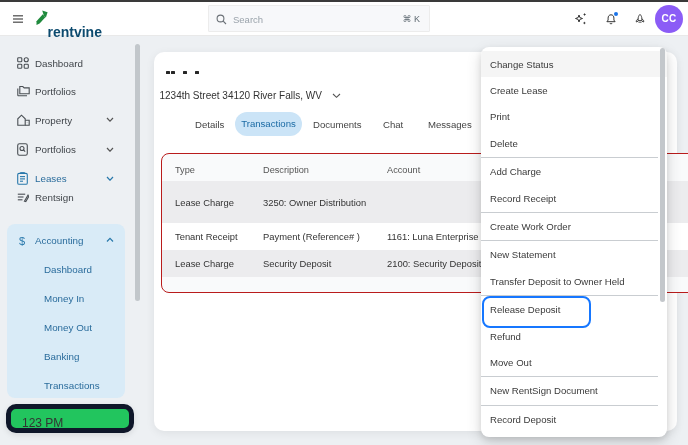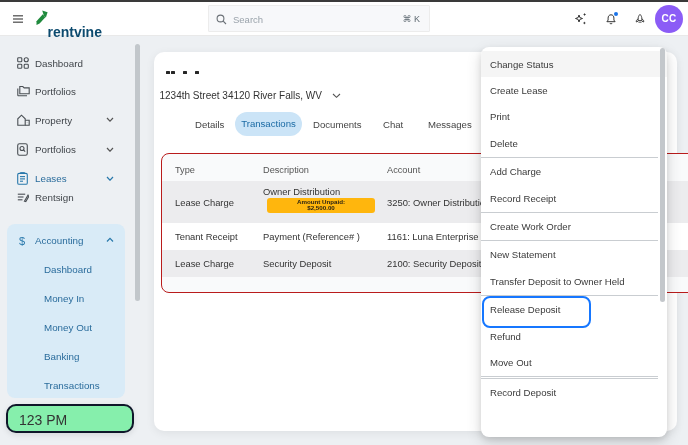--- a/index.html
+++ b/index.html
@@ -23,21 +23,21 @@
 
   
   .sitem { left:0; width:130px; height:29px; display:flex; align-items:center; }
   .sitem .ic { position:absolute; left:17px; width:13px; height:13px; }
   .sitem .lb { position:absolute; left:35px; font-size:9.8px; color:#40454a; }
   .sitem .ch { position:absolute; left:106px; }
   .blue .lb { color:#2a6c9c; }
   #acctpanel { left:7px; top:224px; width:118px; height:173.5px; background:#d9ebf7; border-radius:8px; }
   .subitem { left:44px; width:90px; height:29px; font-size:9.8px; color:#2a6c9c; display:flex; align-items:center; }
   #sidescroll { left:135px; top:44px; width:5px; height:257px; background:#c2c7cb; border-radius:3px; }
-  #toast { left:6px; top:404px; width:128px; height:28.5px; background:#86efac; border:2px solid #0f172a; border-radius:10px; box-shadow:0 2px 6px rgba(0,0,0,0.10); font-size:14px; color:#333; line-height:29px; padding-left:11px; z-index:5;}
+  #toast { left:6px; top:404px; width:128px; height:28.5px; background:#22c55e; border:5px solid #0f172a; border-radius:10px; box-shadow:0 2px 6px rgba(0,0,0,0.10); font-size:12px; color:#333; line-height:29px; padding-left:11px; z-index:5;}
 
   
   #card { left:154px; top:52px; width:523px; height:379px; background:#fff; border-radius:10px; box-shadow:0 2px 10px rgba(0,0,0,0.07); }
   #title { left:12px; top:18.5px; width:40px; height:4px; }
   .dash { position:absolute; left:0; top:0; width:4.3px; height:3.2px; background:#262626; border-radius:0.5px; }
   #addr { left:5.5px; top:38px; font-size:10px; color:#333; }
   #addrch { left:178px; top:41px; }
   .tab { top:66.5px; font-size:9.6px; color:#454545; }
   #pill { left:81px; top:60px; width:67px; height:24px; background:#cbe4f7; color:#1b6ba5; border-radius:12px; font-size:9.6px; text-align:center; line-height:24px; }
 
@@ -253,21 +253,20 @@
     <div class="abs tab" style="left:229px;">Chat</div>
     <div class="abs tab" style="left:274px;">Messages</div>
     <div id="twrap" class="abs">
       <div class="trow" id="thead">
         <div class="c1">Type</div>
         <div class="c2">Description</div>
         <div class="c3">Account</div>
       </div>
       <div class="trow r stripe" id="row1">
         <div class="c1">Lease Charge</div>
-        <div class="c2" style="align-self:flex-start; padding-top:5px;"><div style="height:12px;">Owner Distribution</div><div id="badge">Amount Unpaid:<br>$2,500.00</div></div>
         <div class="c3">3250: Owner Distribution</div>
       </div>
       <div class="trow r" id="row2">
         <div class="c1">Tenant Receipt</div>
         <div class="c2">Payment (Reference# )</div>
         <div class="c3">1161: Luna Enterprise Bank</div>
       </div>
       <div class="trow r stripe" id="row3">
         <div class="c1">Lease Charge</div>
         <div class="c2">Security Deposit</div>
@@ -287,16 +286,17 @@
     <div class="mdiv"></div>
     <div class="mi">Create Work Order</div>
     <div class="mdiv"></div>
     <div class="mi">New Statement</div>
     <div class="mi">Transfer Deposit to Owner Held</div>
     <div class="mdiv"></div>
     <div class="mi ringed">Release Deposit</div>
     <div class="mi">Refund</div>
     <div class="mi">Move Out</div>
     <div class="mdiv"></div>
+    <div class="mi">New RentSign Document</div>
     <div class="mdiv"></div>
     <div class="mi">Record Deposit</div>
   </div>
   <div id="mscroll" class="abs"></div>
 
 </body></html>

